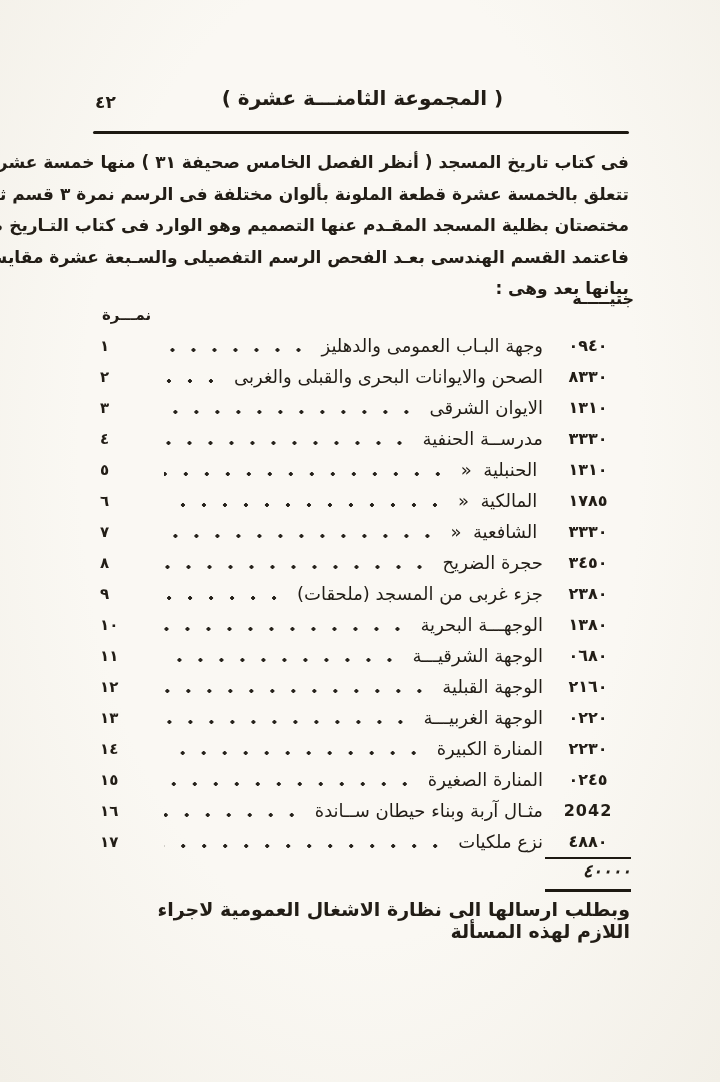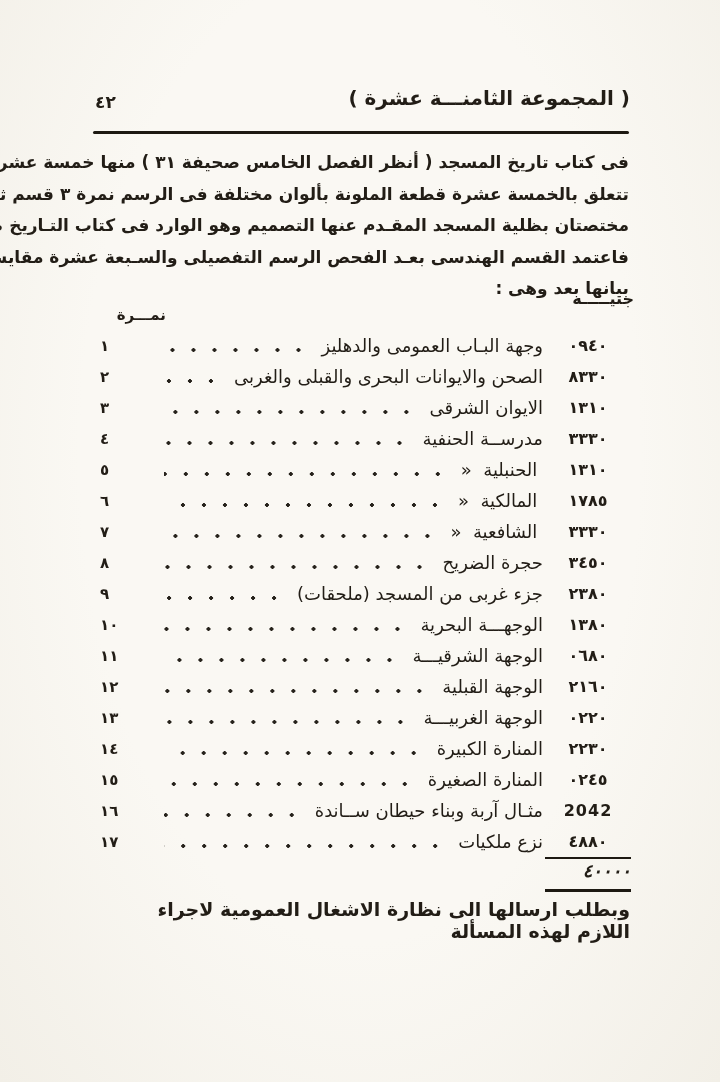--- a/index.html
+++ b/index.html
@@ -8,27 +8,27 @@
     width:720px;height:1082px;
     margin:0 auto;
     background:radial-gradient(ellipse at 50% 42%, #faf8f3 55%, #f2efe7 100%);
     font-family:"DejaVu Sans", sans-serif;
     color:#221d16;
     direction:rtl;
     overflow:hidden;
   }
   .abs{position:absolute;}
   .pageno{left:95px;top:92px;font-size:17px;font-weight:bold;direction:ltr;}
-  .title{left:95px;top:86px;width:535px;text-align:right;font-size:20px;font-weight:bold;letter-spacing:.5px;}
+  .title{left:95px;top:86px;width:535px;text-align:center;font-size:20px;font-weight:bold;letter-spacing:.5px;}
   .rule{left:93px;top:131px;width:536px;height:3px;background:#1d1912;border-radius:2px;}
   .para{left:92px;top:147px;width:537px;font-size:17px;font-weight:bold;line-height:31.5px;}
   .para .pline{text-align:justify;text-align-last:justify;text-justify:inter-word;white-space:nowrap;}
   .para .pline.last{text-align:center;text-align-last:right;white-space:normal;}
   .hdr-amount{left:538px;top:289px;width:96px;text-align:right;font-size:16px;font-weight:bold;}
-  .hdr-no{left:102px;top:306px;width:64px;text-align:right;font-size:15px;font-weight:bold;}
+  .hdr-no{left:102px;top:306px;width:64px;text-align:left;font-size:15px;font-weight:bold;}
   .etable{left:92px;top:330px;width:537px;}
   .trow{display:flex;align-items:center;height:31px;direction:rtl;}
   .amt{flex:0 0 82px;text-align:center;font-size:16px;font-weight:bold;letter-spacing:1px;}
   .lbl{flex:0 0 auto;font-size:18px;font-weight:normal;white-space:pre;padding-inline-end:2px;padding-inline-start:4px;}
   .leader{
     flex:1 1 auto;height:8px;margin:0 10px;position:relative;top:4px;
     background-image:radial-gradient(circle 1.8px at 10px 4px, #26221b 98%, transparent 100%);
     background-size:21px 8px;background-repeat:repeat-x;background-position:right center;
   }
   .rno{flex:0 0 54px;text-align:left;padding-left:8px;font-size:15px;font-weight:bold;}

